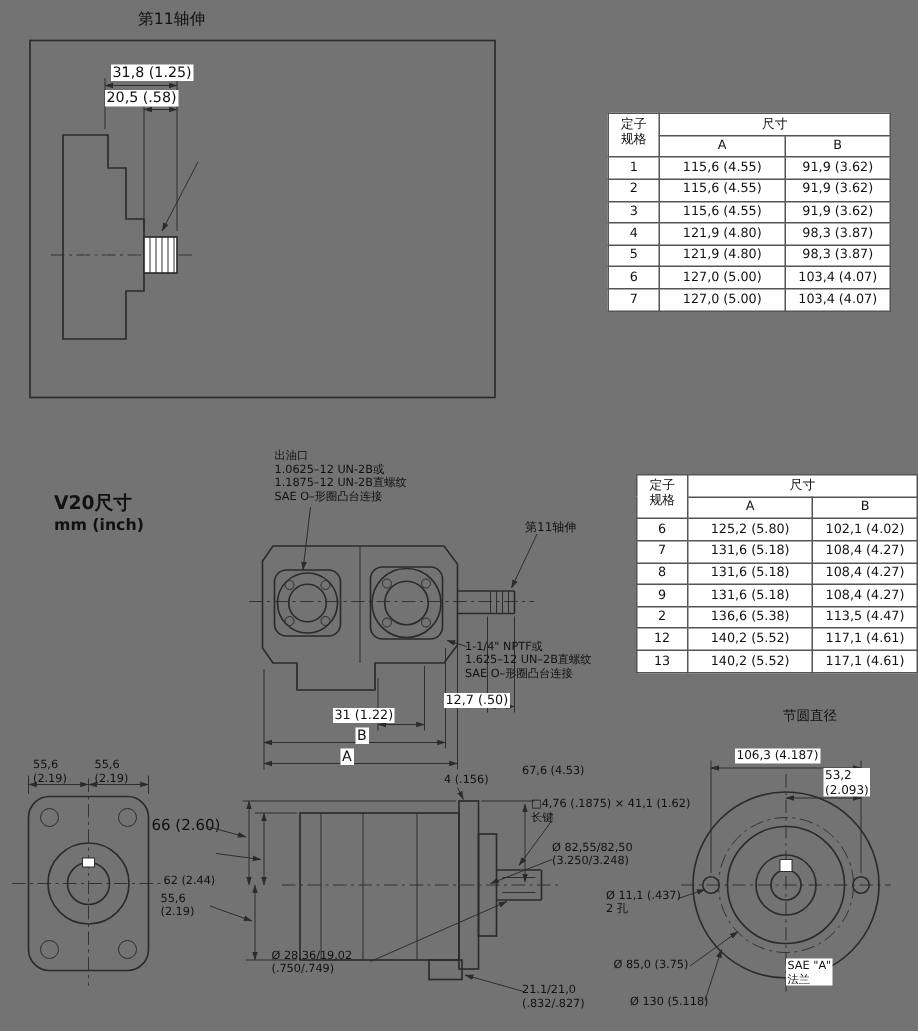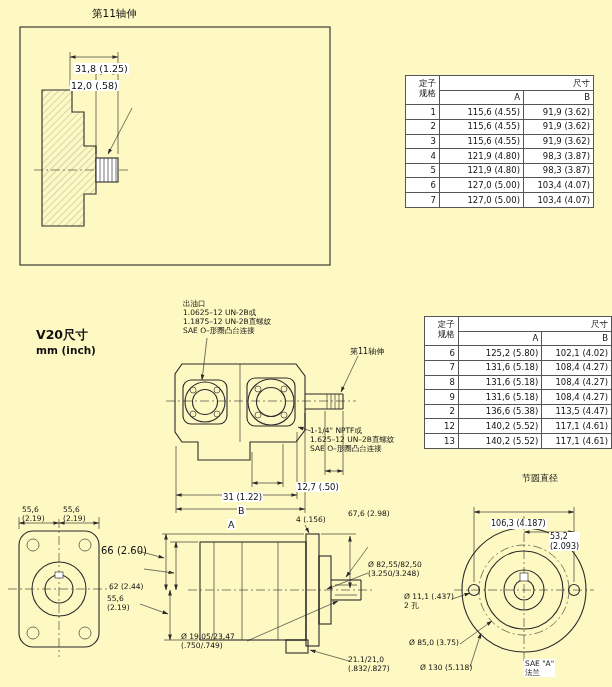--- a/index.html
+++ b/index.html
@@ -1,26 +1,26 @@
 <!DOCTYPE html>
 <html><head>
 <meta charset="utf-8">
 <style>
   * { margin:0; padding:0; box-sizing:border-box; }
   html,body { background:#ffffff; font-family:"DejaVu Sans", sans-serif; }
-  .page { position:relative; width:612px; height:687px; background:#fef9c3; color:#111; overflow:hidden; }
+  .page { position:relative; width:612px; height:687px; background:#737373; color:#111; overflow:hidden; }
   .art { position:absolute; left:0; top:0; }
   .s  { stroke:#2b2b2b; fill:none; stroke-width:1.1; }
   .t  { stroke:#2b2b2b; fill:none; stroke-width:0.65; }
   .cl { stroke:#2b2b2b; fill:none; stroke-width:0.6; stroke-dasharray:9 3 2 3; }
   .lbl { position:absolute; white-space:pre-line; color:#111; line-height:1.2; }
-  .bg  { background:#fff; padding:0 1px;margin-top:20px; }
+  .bg  { background:#fff; padding:0 1px; }
   .bold { font-weight:700; }
   .spec-table { position:absolute; border-collapse:collapse; font-size:8.5px; color:#111; background:#fff; }
-  .spec-table td { border:1px solid #555; padding:1.5px 3px; white-space:pre-line; vertical-align:top; text-align:right; line-height:1.25; }
+  .spec-table td { border:1px solid #555; padding:1.5px 3px; white-space:pre-line; vertical-align:top; text-align:center; line-height:1.25; }
   .spec-table td.spec { width:34px; }
   .spec-table td.ca { width:84px; }
   .spec-table td.cb { width:70px; }
 </style>
 </head>
 <body>
 
 <div class="page">
 
   <svg class="art" width="612" height="687" viewBox="0 0 612 687">
@@ -160,21 +160,21 @@
       <line class="t" x1="474" y1="512" x2="574" y2="512" marker-start="url(#ar)" marker-end="url(#ar)"></line>
       <line class="t" x1="524" y1="532" x2="574" y2="532" marker-start="url(#ar)" marker-end="url(#ar)"></line>
       <line class="t" x1="452" y1="599" x2="470" y2="593" marker-end="url(#ar)"></line>
       <line class="t" x1="460" y1="644" x2="492" y2="621" marker-end="url(#ar)"></line>
       <line class="t" x1="470" y1="667" x2="481" y2="633" marker-end="url(#ar)"></line>
     </g>
   </svg>
 
   <div class="lbl" style="left:92px;top:7px;font-size:10.5px">第11轴伸</div>
   <div class="lbl bg" style="left:74px;top:43px;font-size:9.5px">31,8 (1.25)</div>
-  <div class="lbl bg" style="left:70px;top:60px;font-size:9.5px">12,0 (.58)</div>
+  <div class="lbl bg" style="left:70px;top:60px;font-size:9.5px">20,5 (.58)</div>
 
   <div class="lbl bold" style="left:36px;top:327px;font-size:12.5px">V20尺寸</div>
   <div class="lbl bold" style="left:36px;top:344px;font-size:10.5px">mm (inch)</div>
   <div class="lbl" style="left:183px;top:299px;font-size:7.5px;width:112px">出油口
 1.0625–12 UN-2B或
 1.1875–12 UN-2B直螺纹
 SAE O–形圈凸台连接</div>
   <div class="lbl" style="left:350px;top:347px;font-size:8px">第11轴伸</div>
   <div class="lbl" style="left:310px;top:426px;font-size:7.5px;width:112px">1-1/4" NPTF或
 1.625–12 UN–2B直螺纹
@@ -188,24 +188,26 @@
   <div class="lbl" style="left:22px;top:505px;font-size:7.5px">55,6
 (2.19)</div>
   <div class="lbl" style="left:63px;top:505px;font-size:7.5px">55,6
 (2.19)</div>
   <div class="lbl" style="left:101px;top:545px;font-size:10px">66 (2.60)</div>
   <div class="lbl" style="left:109px;top:582px;font-size:7.5px">62 (2.44)</div>
   <div class="lbl" style="left:107px;top:594px;font-size:7.5px">55,6
 (2.19)</div>
 
   <div class="lbl" style="left:296px;top:515px;font-size:7.5px">4 (.156)</div>
-  <div class="lbl" style="left:348px;top:509px;font-size:7.5px">67,6 (2.98)</div>
+  <div class="lbl" style="left:348px;top:509px;font-size:7.5px">67,6 (4.53)</div>
+  <div class="lbl" style="left:354px;top:531px;font-size:7.5px;width:134px">□4,76 (.1875) × 41,1 (1.62)
+长键</div>
   <div class="lbl" style="left:368px;top:560px;font-size:7.5px">Ø 82,55/82,50
 (3.250/3.248)</div>
-  <div class="lbl" style="left:181px;top:632px;font-size:7.5px">Ø 19,05/23,47
+  <div class="lbl" style="left:181px;top:632px;font-size:7.5px">Ø 28,36/19,02
 (.750/.749)</div>
   <div class="lbl" style="left:348px;top:655px;font-size:7.5px">21.1/21,0
 (.832/.827)</div>
 
   <div class="lbl bg" style="left:490px;top:499px;font-size:8px">106,3 (4.187)</div>
   <div class="lbl bg" style="left:549px;top:512px;font-size:8px">53,2
 (2.093)</div>
   <div class="lbl" style="left:404px;top:592px;font-size:7.5px">Ø 11,1 (.437)
 2 孔</div>
   <div class="lbl" style="left:409px;top:638px;font-size:7.5px">Ø 85,0 (3.75)</div>

